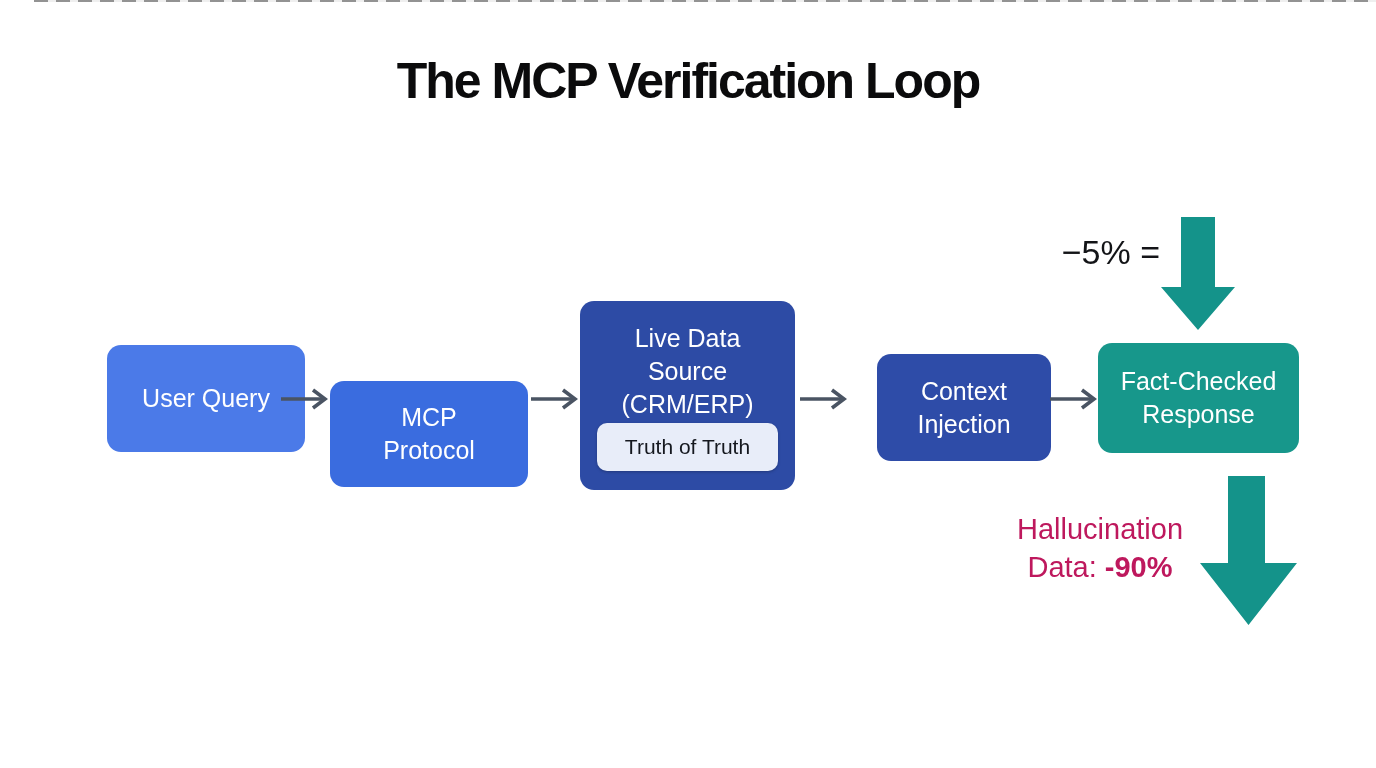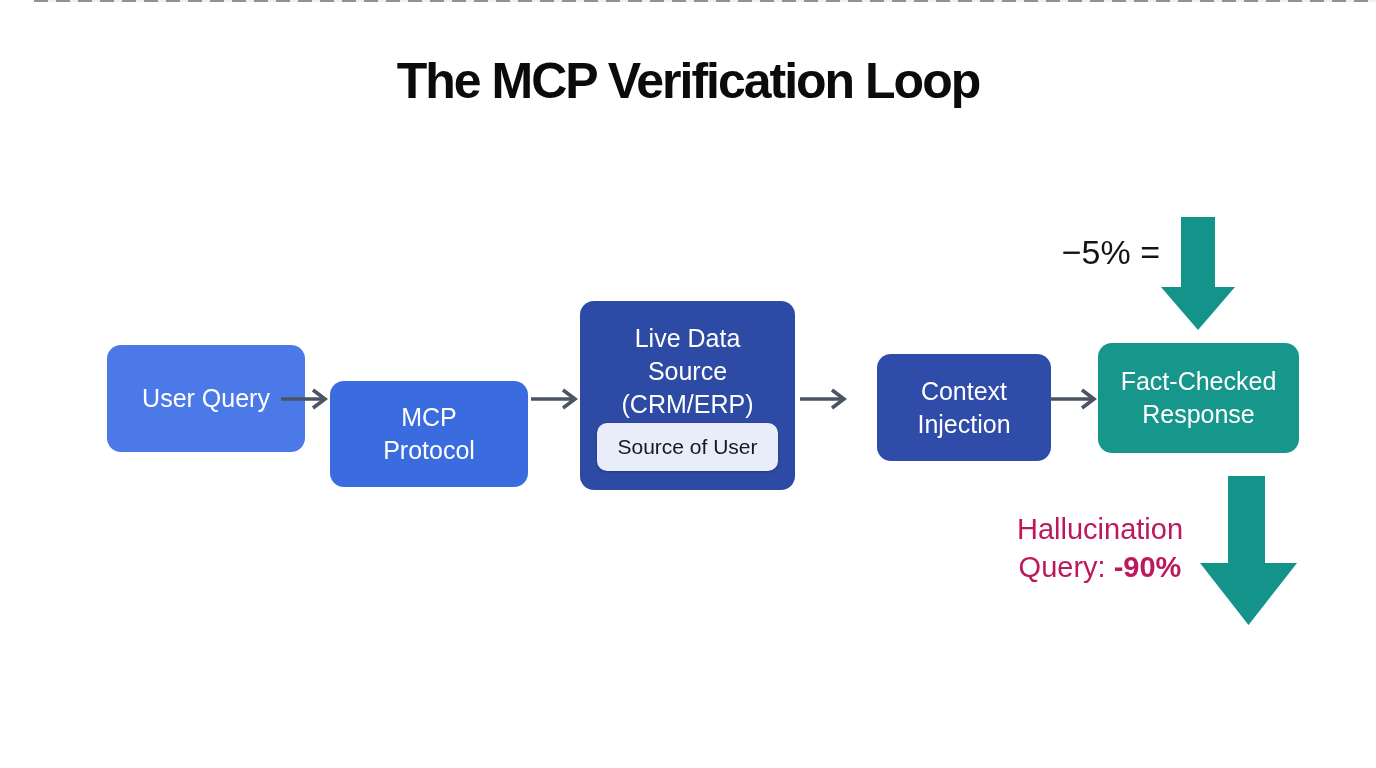--- a/index.html
+++ b/index.html
@@ -117,21 +117,21 @@
   <div class="box box-mcp-protocol" style="background-color: rgb(58, 108, 223); margin-top: 36px;">
     <span>MCP
 Protocol</span>
   </div>
 
   <div class="box box-live-data" style="background-color: rgb(45, 75, 165);">
     <span>Live Data
 Source
 (CRM/ERP)</span>
     <div class="sub-box" style="background-color: rgb(232, 237, 249);">
-      <span>Source of User</span>
+      <span>Truth of Truth</span>
     </div>
   </div>
 
   <div class="box box-context" style="background-color: rgb(46, 76, 168);">
     <span>Context
 Injection</span>
   </div>
 
   <div class="box box-response" style="background-color: rgb(23, 151, 139);">
     <span>Fact-Checked
@@ -155,19 +155,19 @@
     <polyline points="33,3 45,12 33,21" fill="none" stroke="currentColor" stroke-width="3.6"></polyline>
   </svg>
 
   <div class="annotation-top">−5% =</div>
   <svg class="teal-arrow-top" viewBox="0 0 74 113" style="color: rgb(20, 147, 138);">
     <polygon points="20,0 54,0 54,70 74,70 37,113 0,70 20,70" fill="currentColor"></polygon>
   </svg>
 
   <div class="annotation-bottom">
     <div>Hallucination</div>
-    <div><span>Query: </span><span class="value">-90%</span></div>
+    <div><span>Data: </span><span class="value">-90%</span></div>
   </div>
   <svg class="teal-arrow-bottom" viewBox="0 0 97 149" style="color: rgb(20, 147, 138);">
     <polygon points="28,0 65,0 65,87 97,87 48.5,149 0,87 28,87" fill="currentColor"></polygon>
   </svg>
 
 </div>
 
 </body></html>

